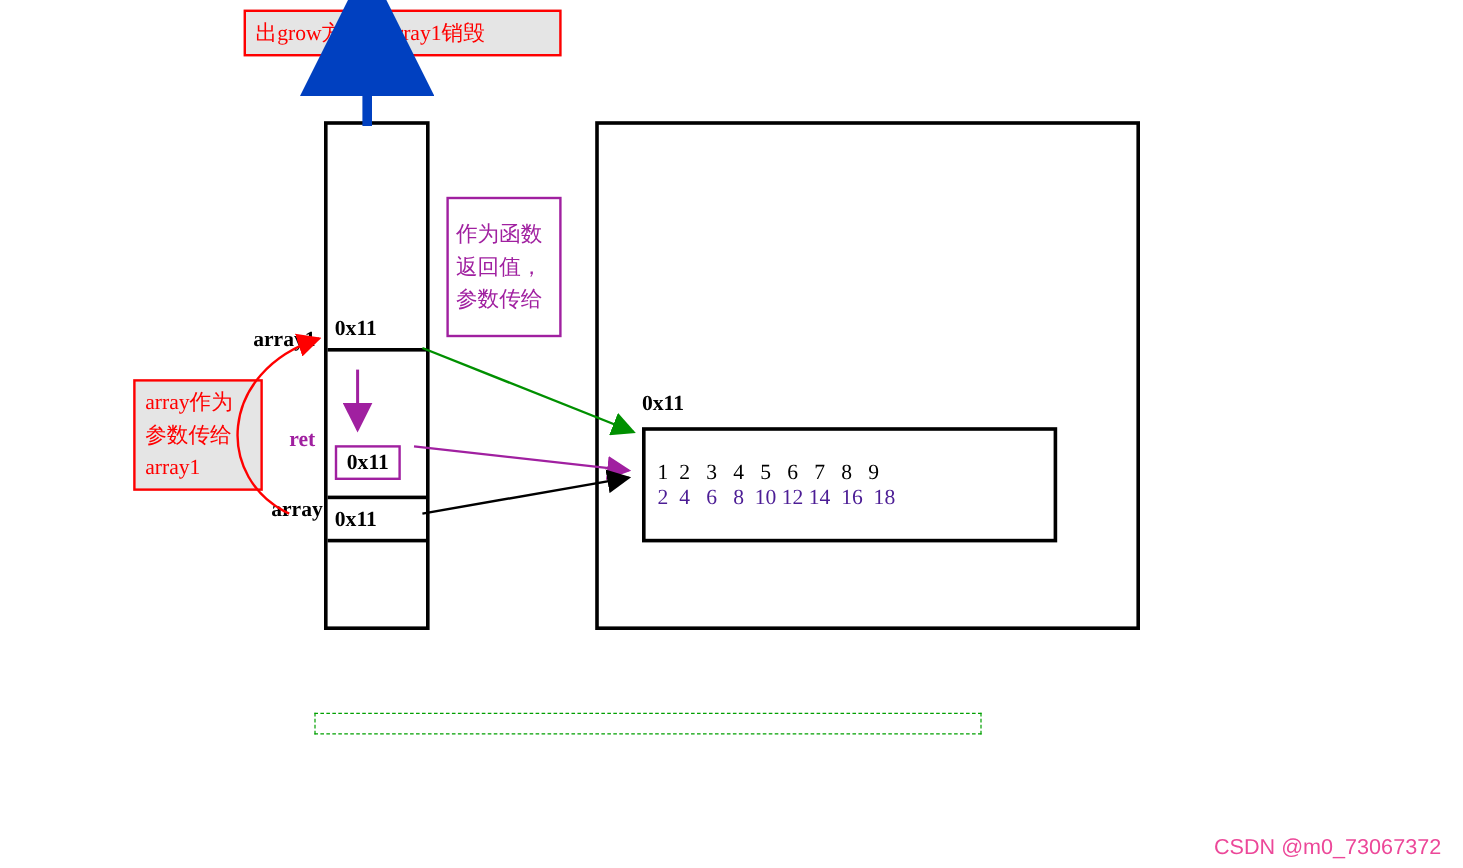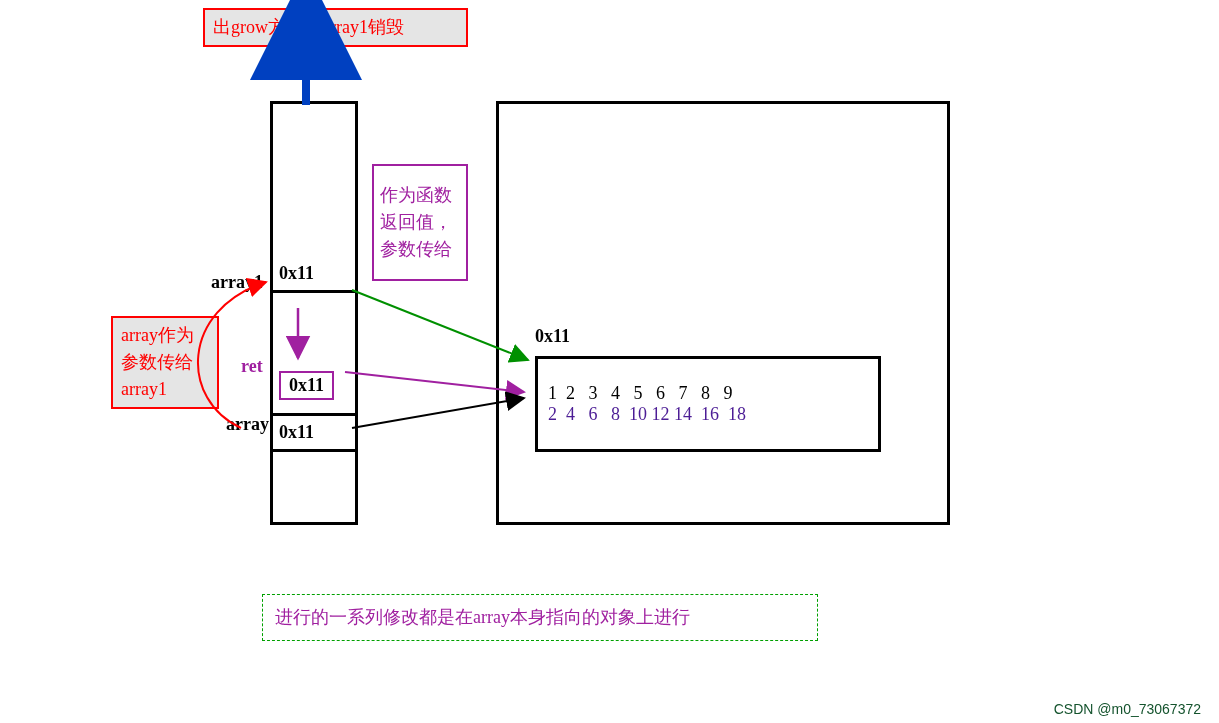--- a/index.html
+++ b/index.html
@@ -56,23 +56,23 @@
     background: #fff;
     padding: 24px 10px;
   }
   .arr-row { white-space: pre; font-family: "Times New Roman", serif; font-size: 18px; }
   .arr-row.green { color: #4c1d95; }
   .label-text { font-weight: bold; }
   .watermark {
     position: absolute;
     right: 18px;
     bottom: 6px;
-    color: #14532d;
+    color: #ec4899;
     font-family: Arial, sans-serif;
-    font-size: 14px;
+    font-size: 18px;
   }
   svg { position: absolute; left: 0; top: 0; pointer-events: none; }
 </style>
 </head>
 <body>
 
 <div class="abs redbox" style="left:203px; top:8px; width:245px;">
   <span>出grow方法，array1销毁</span>
 </div>
 
@@ -110,21 +110,20 @@
 
 <div class="abs heap" style="left:496px; top:101px; width:448px; height:418px;">
   <div class="abs label-text" style="left:36px; top:222px;">0x11</div>
   <div class="abs heap-array" style="left:36px; top:252px; width:320px;">
     <div class="arr-row">1  2   3   4   5   6   7   8   9</div>
     <div class="arr-row green">2  4   6   8  10 12 14  16  18</div>
   </div>
 </div>
 
 <div class="abs greenbox" style="left:262px; top:594px; width:530px;">
-  <div style="color:#a020a0;">进行的一系列修改都是在array本身指向的对象上进行</div>
 </div>
 
 <div class="watermark">CSDN @m0_73067372</div>
 
 <svg width="1219" height="723">
   <defs>
     <marker id="ah-blue" markerWidth="14" markerHeight="14" refX="3" refY="7" orient="auto">
       <polygon points="0,0 14,7 0,14" fill="#0040c0"></polygon>
     </marker>
     <marker id="ah-red" markerWidth="10" markerHeight="10" refX="9" refY="5" orient="auto">

